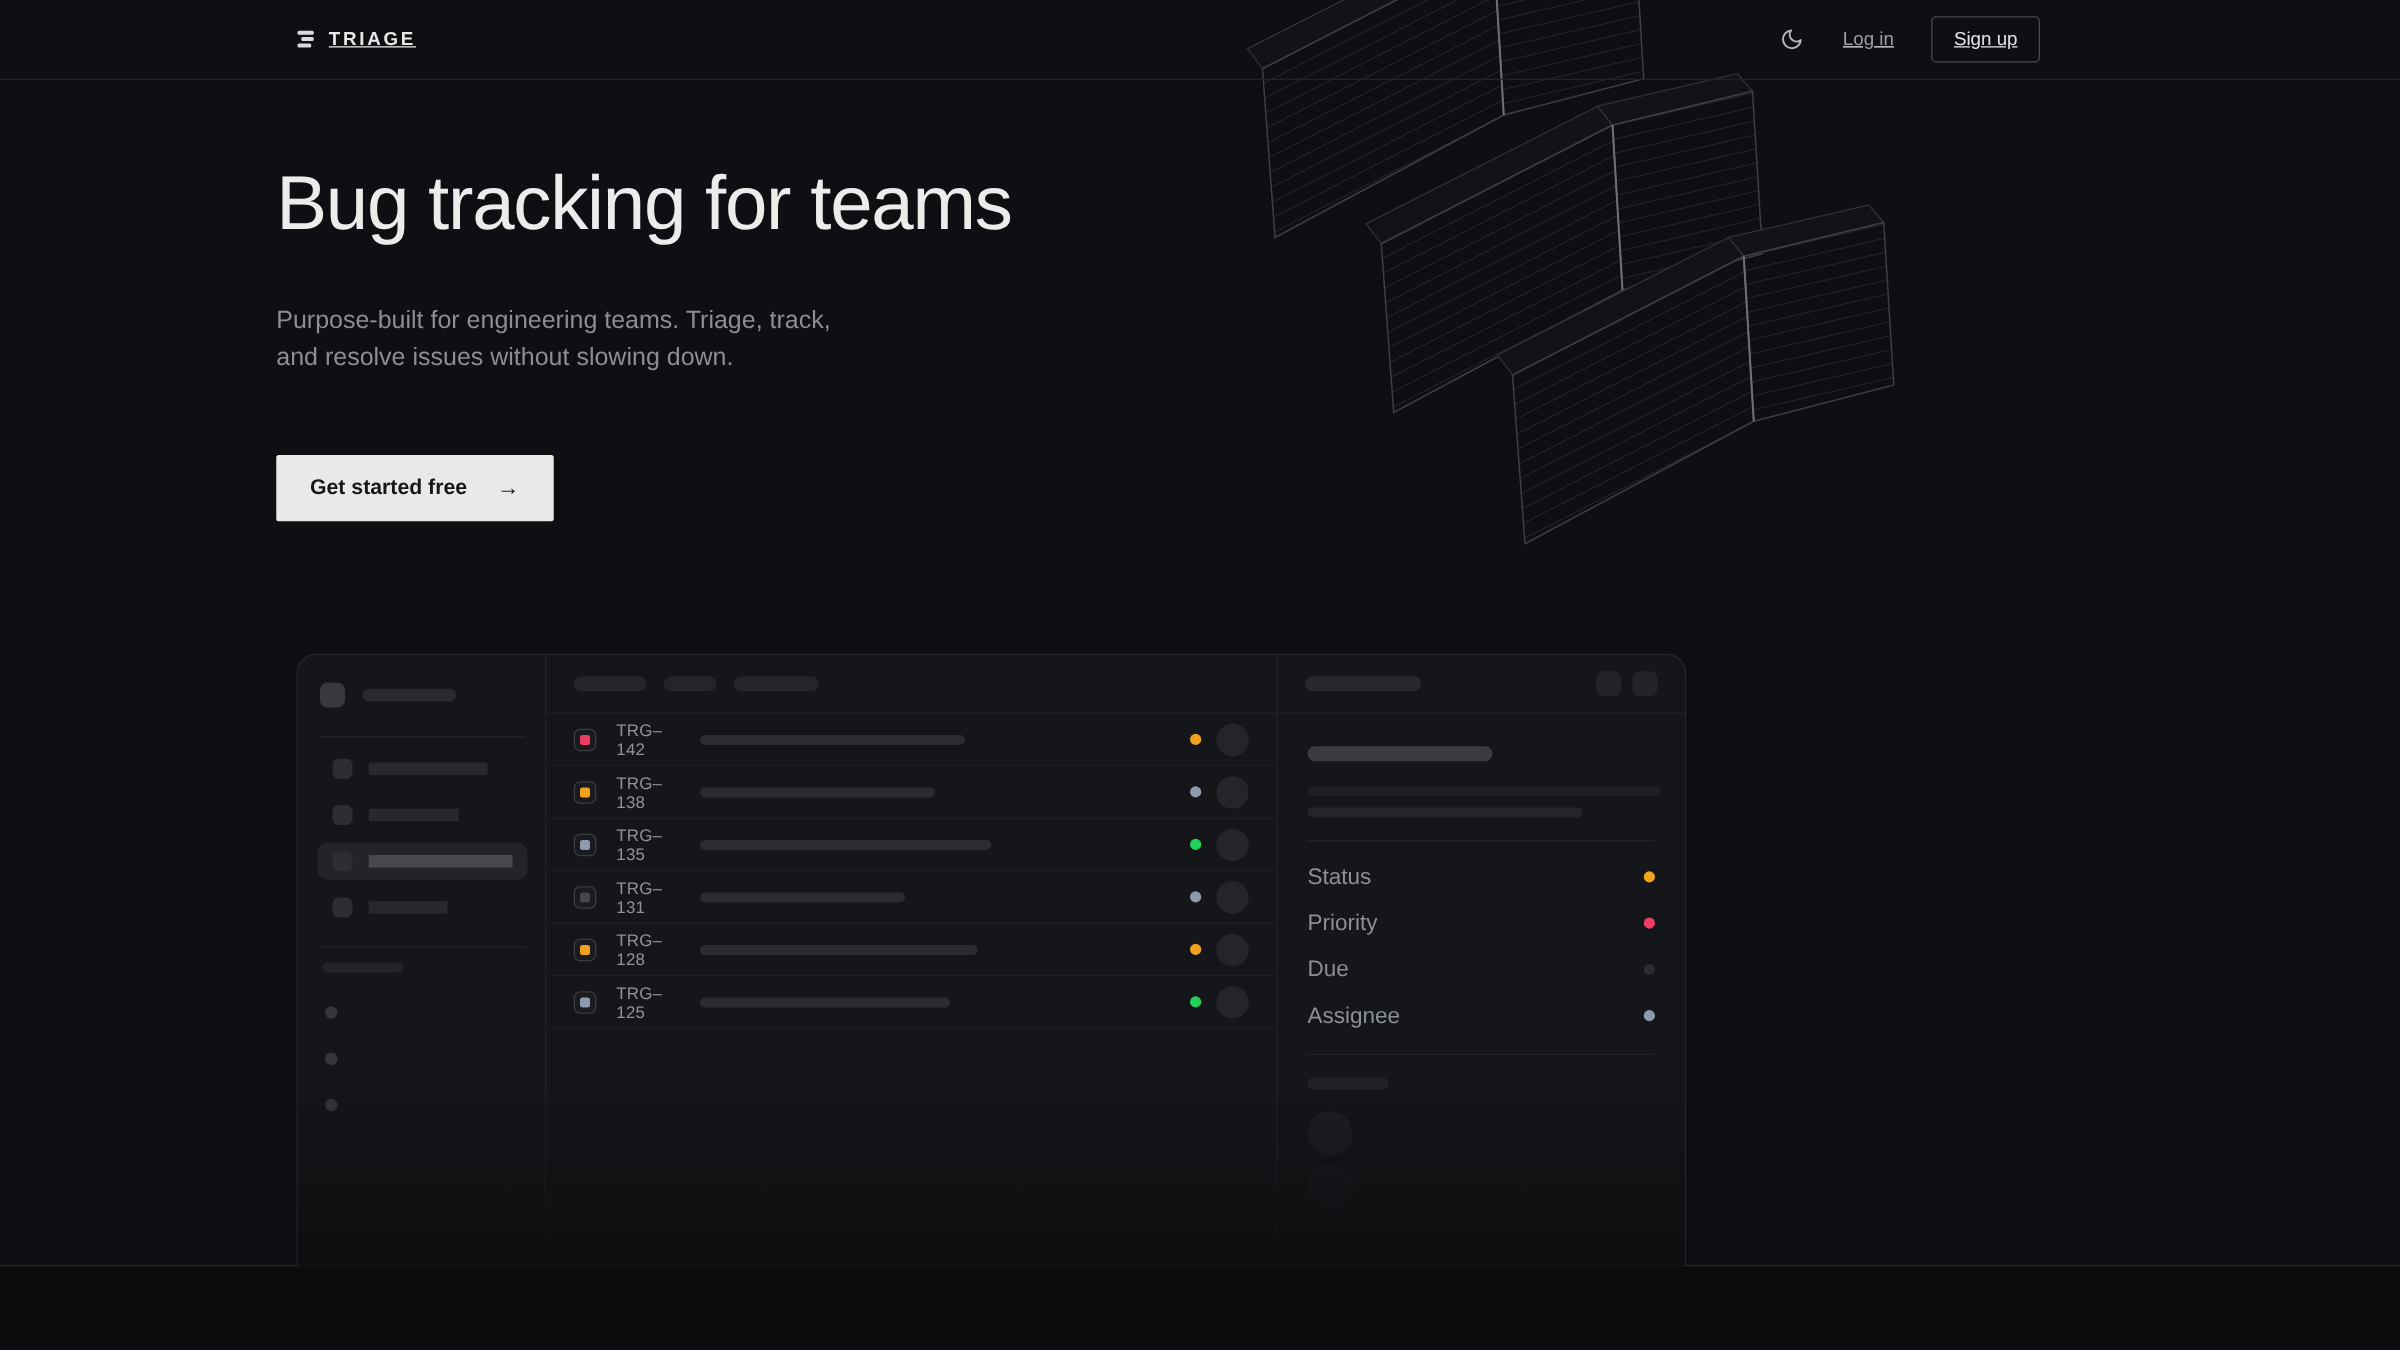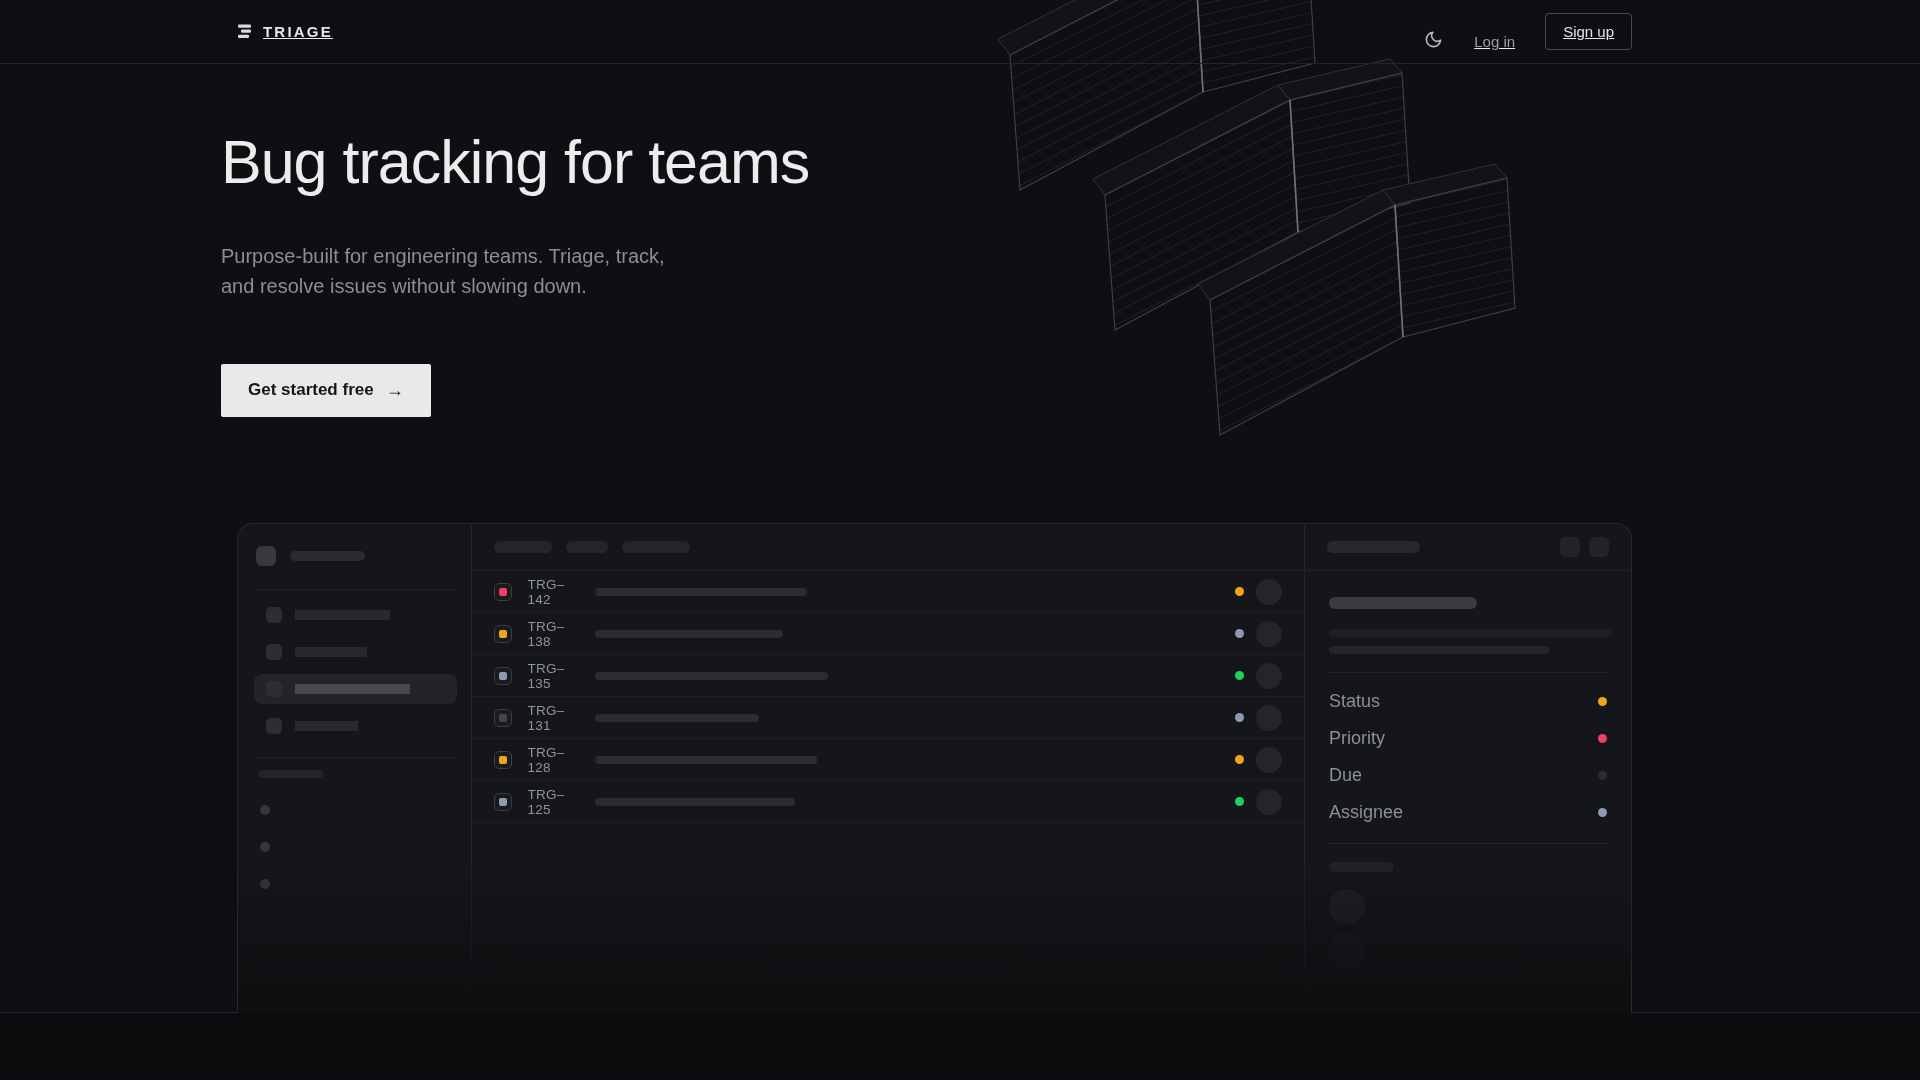--- a/index.html
+++ b/index.html
@@ -9,38 +9,38 @@
 
   
   .wireframe { position:absolute; top:0; left:0; width:1920px; height:1013px; z-index:0; pointer-events:none; }
 
   
   .nav { position:relative; z-index:3; height:64px; border-bottom:1px solid #232428;
          display:flex; align-items:center; justify-content:space-between;
          padding-left:237px; padding-right:288px;text-decoration:underline; }
   .brand { display:flex; align-items:center; gap:11px; }
   .brand-name { font-size:15px; font-weight:700; letter-spacing:2.2px; color:#e6e7e8; }
-  .nav-right { display:flex; align-items:flex-end; gap:30px; }
+  .nav-right { display:flex; align-items:center; gap:30px; }
   .moon-btn { width:22px; height:22px; display:flex; align-items:center; justify-content:center; cursor:pointer; }
   .login { font-size:15px; color:#9b9ea3; cursor:pointer; }
   .signup { font-size:15px; color:#e3e4e6; border:1px solid #4a4b50; border-radius:4px;
             padding:9px 17px; background:transparent; cursor:pointer; }
 
   
   .hero { position:relative; z-index:1; height:949px; border-bottom:1px solid #27282c; }
   .hero-copy { position:absolute; left:221px; top:66px; }
   h1 { font-size:61px; line-height:1.06; font-weight:500; letter-spacing:-1px; color:#ebecec; }
   .sub { margin-top:46px; font-size:20px; line-height:1.53; color:#8b8e93; width:480px; }
-  .cta { margin-top:62px; display:inline-flex; align-items:center; gap:12px;
+  .cta { margin-top:62px; display:inline-flex; align-items:center; gap:24px;
          background:#e9e9e8; color:#15161a; border:none; border-radius:2px;
          padding:16px 27px; font-size:17px; font-weight:700; cursor:pointer; }
   .cta .arrow { font-size:18px; font-weight:400; }
 
   
-  .card { position:absolute; z-index:2; left:237px; top:459px; width:1395px; height:490px;
+  .card { position:absolute; z-index:2; left:237px; top:459px; width:1112px; height:490px;
           background:#151619; border:1px solid #27282c; border-bottom:none;
           border-radius:16px 16px 0 0; overflow:hidden; display:flex; }
   .card-fade { position:absolute; left:0; right:0; bottom:0; height:150px; z-index:5;
                background:linear-gradient(to bottom, rgba(14,15,17,0) 0%, rgba(13,14,16,0.9) 90%); }
 
   
   .col-side { width:233px; padding:18px 16px 0 18px; }
   .ws-row { display:flex; align-items:center; gap:14px; margin-top:4px; }
   .ws-logo { width:20px; height:20px; border-radius:6px; background:#37393f; }
   .sk { border-radius:5px; background:#292b2f; }

